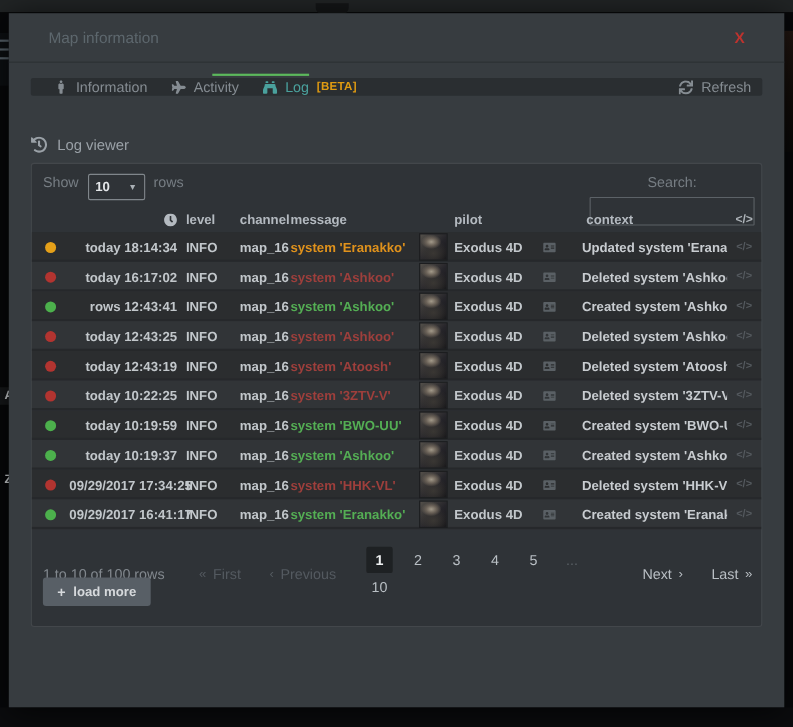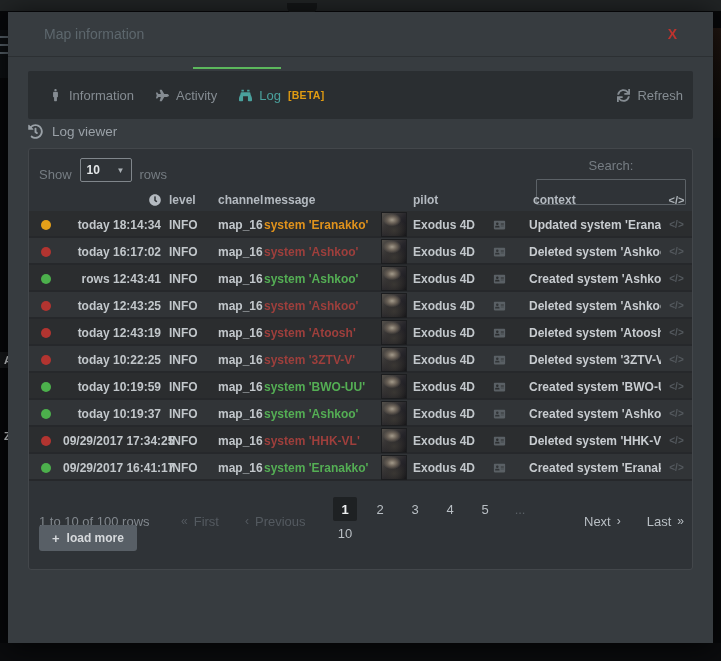--- a/index.html
+++ b/index.html
@@ -30,41 +30,41 @@
     height:45px; display:flex; align-items:center; padding:0 36px;
     border-bottom:1px solid #2c3033;
   }
   .modal-title { color:#5d676d; font-size:14px; flex:1; }
   .close-x { color:#bd332e; font-size:14px; font-weight:bold; cursor:pointer; line-height:1; }
 
   .progress-line { position:absolute; left:185px; top:55px; width:88px; height:2px; background:#5cb85c; }
 
   
   .tabbar {
-    position:absolute; left:20px; top:59px; width:665px; height:48px;
+    position:absolute; left:20px; top:59px; width:665px; height:16px;
     background:#2a2e31; display:flex; align-items:center; padding:0 10px; border-radius:2px;
   }
   .tab { display:flex; align-items:center; gap:7px; padding:0 11px; color:#858c92; font-size:13px; cursor:pointer; height:100%; }
   .tab svg { width:13px; height:13px; fill:currentColor; }
   .tab.active { color:#4aa19d; }
   .tab-badge { color:#df9b12; font-size:10.5px; font-weight:bold; letter-spacing:.3px; }
   .tab-refresh { margin-left:auto; display:flex; align-items:center; gap:7px; color:#858c92; font-size:13px; cursor:pointer; }
   .tab-refresh svg { width:13px; height:13px; fill:currentColor; }
 
   
   .section-title { position:absolute; left:20px; top:112px; display:flex; align-items:center; gap:9px; color:#9aa1a7; font-size:13.5px; }
   .section-title svg { width:15px; height:15px; fill:#9aa1a7; }
 
   
   .card {
     position:absolute; left:20px; top:136px; width:665px; height:422px;
     background:#2f3337; border:1px solid #43474b; border-radius:3px;
   }
   .controls { position:absolute; left:0; top:9px; width:100%; height:28px; }
-  .show-group { position:absolute; left:10px; top:0; display:flex; align-items:flex-end; gap:8px; color:#767d83; font-size:13px; }
+  .show-group { position:absolute; left:10px; top:0; display:flex; align-items:flex-start; gap:8px; color:#767d83; font-size:13px; }
   .pagesize {
     width:52px; height:24px; border:1px solid #80868b; border-radius:2px; background:#2f3337;
     color:#e4e7e9; font-size:12px; font-weight:bold; display:flex; align-items:center; padding:0 6px; cursor:pointer;
   }
   .pagesize .caret { margin-left:auto; font-size:8px; color:#aab0b5; }
   .search-group { position:absolute; right:6px; top:0; display:flex; align-items:center; gap:6px; color:#767d83; font-size:13px;flex-direction:column; }
   .search-group input {
     width:150px; height:26px; background:#2f3337; border:1px solid #5c6267; border-radius:1px;
     color:#d2d6d9; font-size:12px; padding:0 6px; outline:none;
   }

